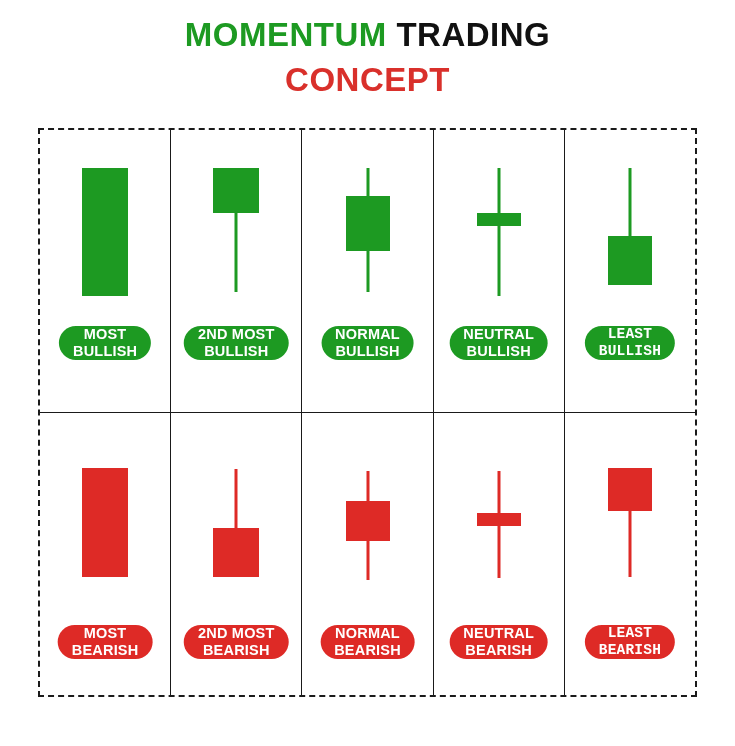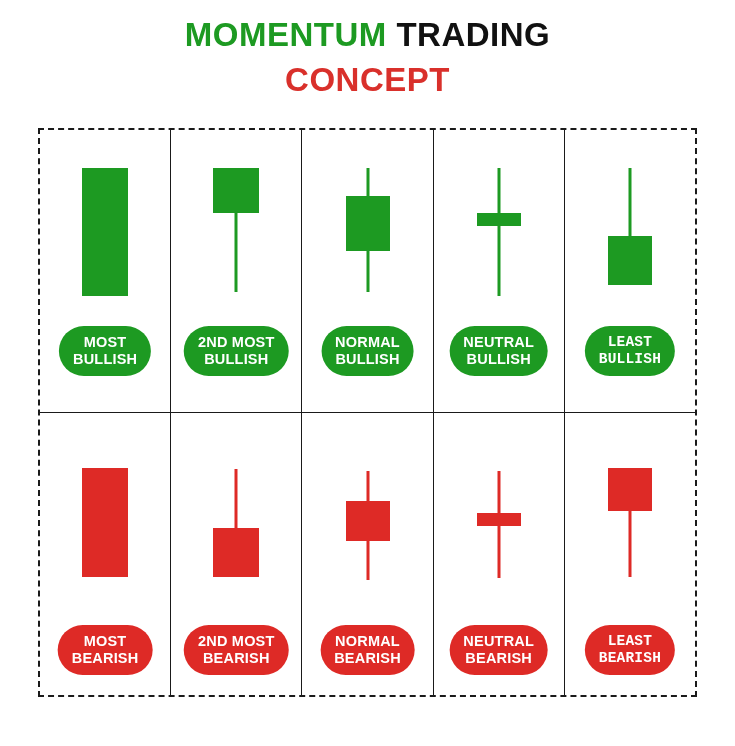--- a/index.html
+++ b/index.html
@@ -88,21 +88,21 @@
   .pill {
     position: absolute;
     left: 50%;
     transform: translateX(-50%);
     border-radius: 999px;
     color: #ffffff;
     font-weight: bold;
     font-size: 14.5px;
     line-height: 17px;
     text-align: center;
-    padding: 8px 14px;
+    padding: 0 14px;
     white-space: nowrap;
     letter-spacing: 0.2px;
   }
   .row-top .pill { top: 196px; }
   .row-bottom .pill { top: 212px; }
   .pill .l2 { display: block; }
 </style>
 </head>
 <body>
 

